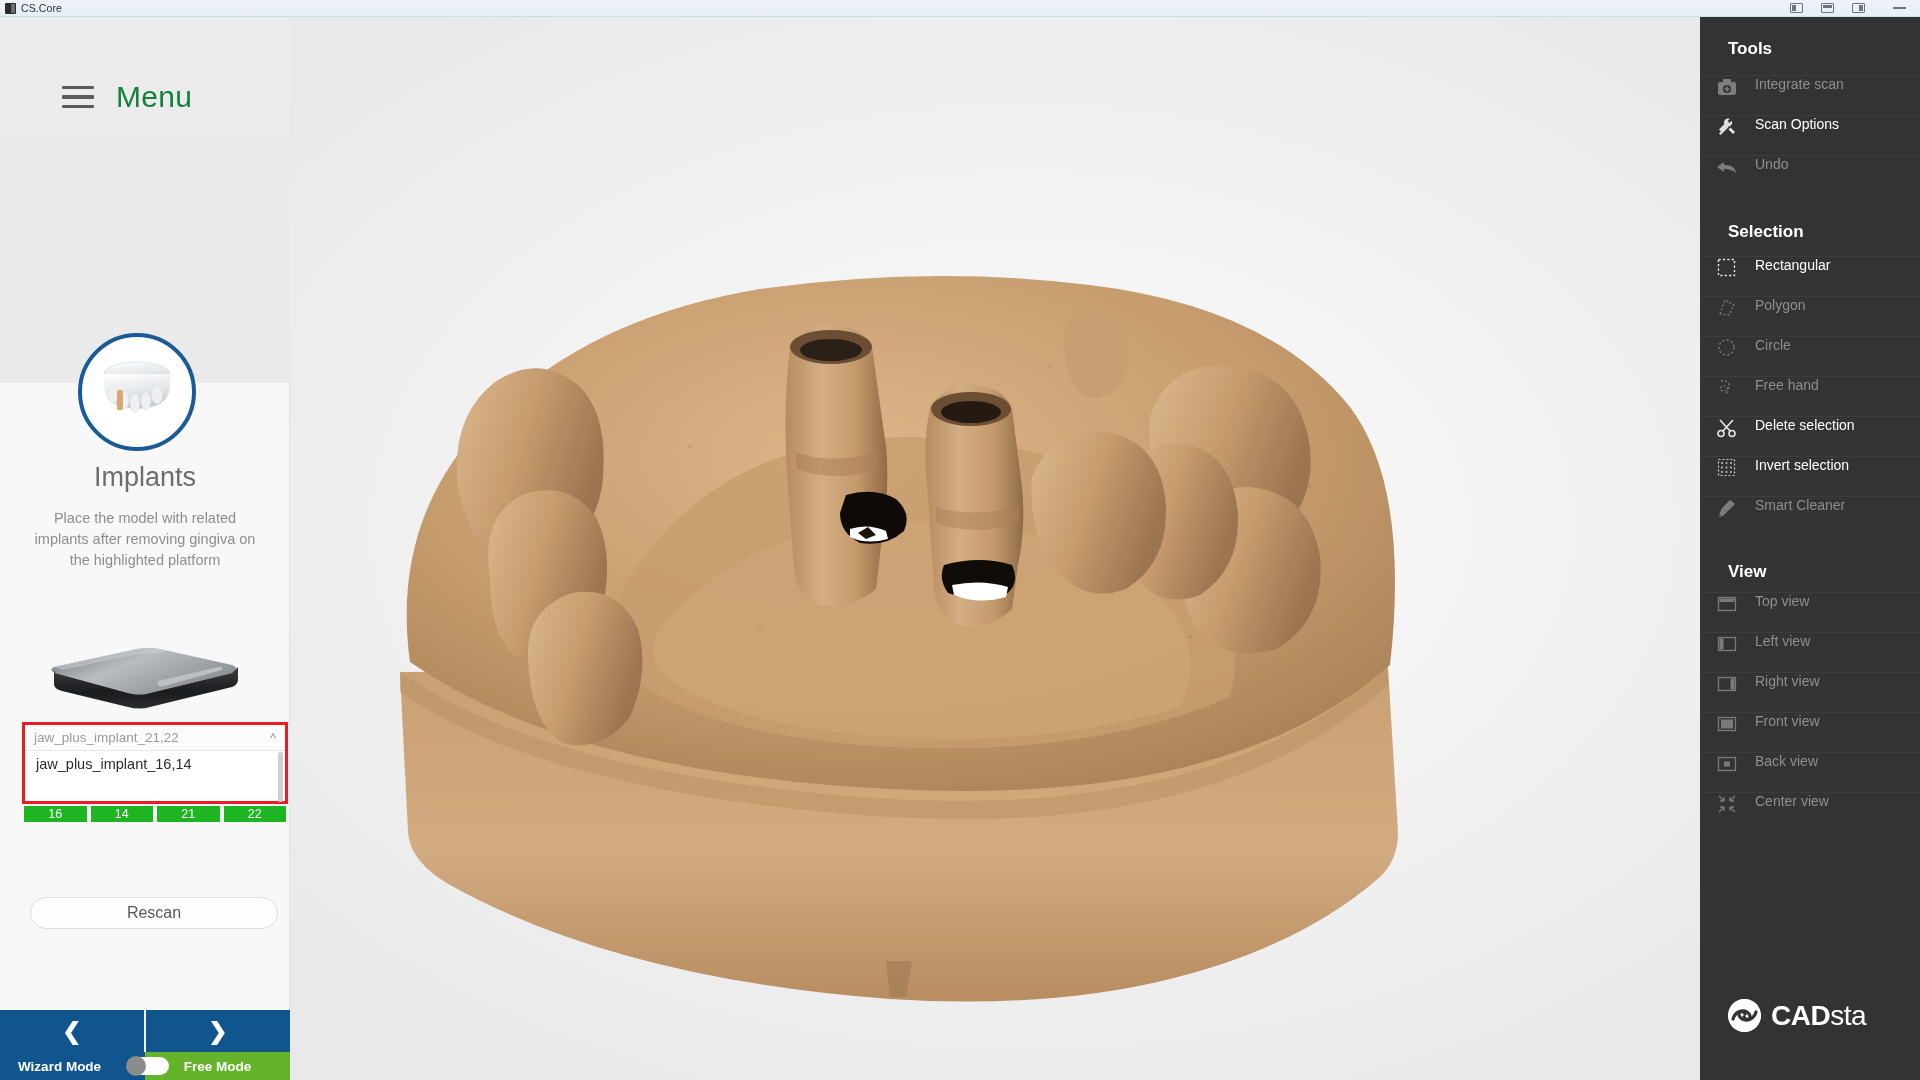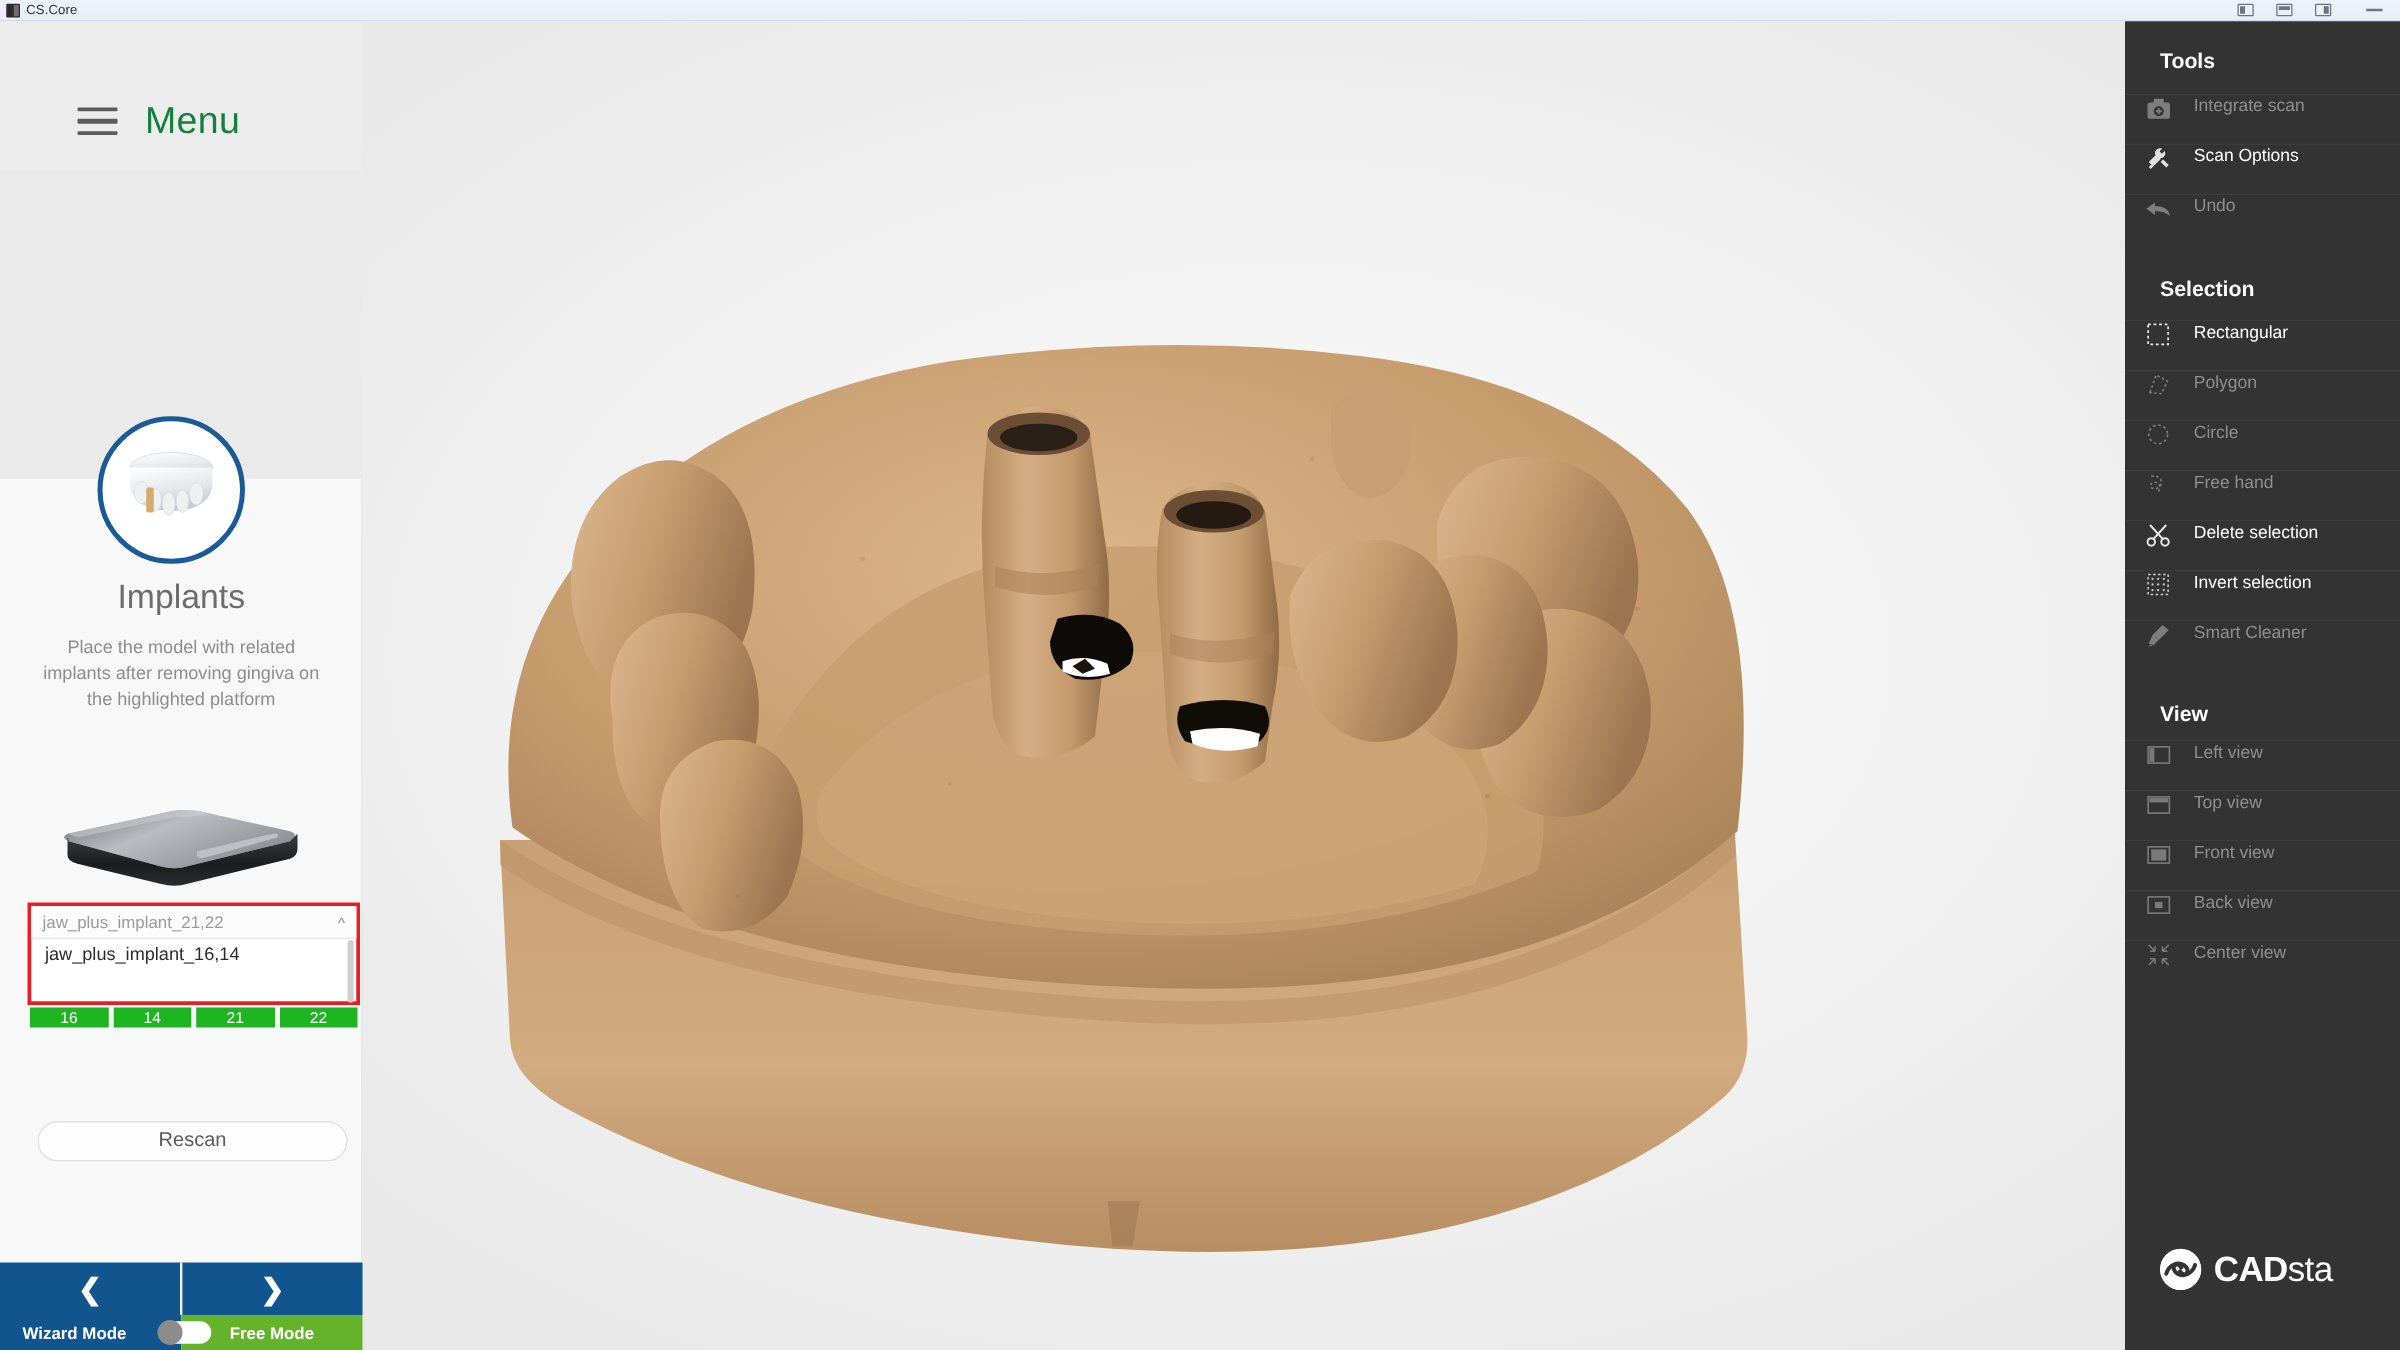--- a/index.html
+++ b/index.html
@@ -490,33 +490,42 @@
       <span class="t-label">Smart Cleaner</span>
     </div>
   </div>
 
   <div class="panel-heading" style="margin-top:26px;">View</div>
   <div style="margin-top:10px;">
     <div class="tool-row dim">
       <span class="t-ico">
         <svg width="20" height="18" viewBox="0 0 20 18">
             <rect x="1.5" y="2.5" width="17" height="13" fill="none" stroke="#d0d0d0" stroke-width="1.3"></rect>
-            <rect x="2.5" y="3.5" width="4" height="11" fill="#d0d0d0"></rect>
-          </svg>
-      </span>
-      <span class="t-label">Left view</span>
+            <rect x="2.5" y="3.5" width="15" height="3.5" fill="#d0d0d0"></rect>
+          </svg>
+      </span>
+      <span class="t-label">Top view</span>
     </div>
     <div class="tool-row dim">
       <span class="t-ico">
         <svg width="20" height="18" viewBox="0 0 20 18">
             <rect x="1.5" y="2.5" width="17" height="13" fill="none" stroke="#d0d0d0" stroke-width="1.3"></rect>
-            <rect x="2.5" y="3.5" width="15" height="3.5" fill="#d0d0d0"></rect>
-          </svg>
-      </span>
-      <span class="t-label">Top view</span>
+            <rect x="2.5" y="3.5" width="4" height="11" fill="#d0d0d0"></rect>
+          </svg>
+      </span>
+      <span class="t-label">Left view</span>
+    </div>
+    <div class="tool-row dim">
+      <span class="t-ico">
+        <svg width="20" height="18" viewBox="0 0 20 18">
+            <rect x="1.5" y="2.5" width="17" height="13" fill="none" stroke="#d0d0d0" stroke-width="1.3"></rect>
+            <rect x="13.5" y="3.5" width="4" height="11" fill="#d0d0d0"></rect>
+          </svg>
+      </span>
+      <span class="t-label">Right view</span>
     </div>
     <div class="tool-row dim">
       <span class="t-ico">
         <svg width="20" height="18" viewBox="0 0 20 18">
             <rect x="1.5" y="2.5" width="17" height="13" fill="none" stroke="#d0d0d0" stroke-width="1.3"></rect>
             <rect x="4" y="4.5" width="12" height="9" fill="#d0d0d0"></rect>
           </svg>
       </span>
       <span class="t-label">Front view</span>
     </div>

